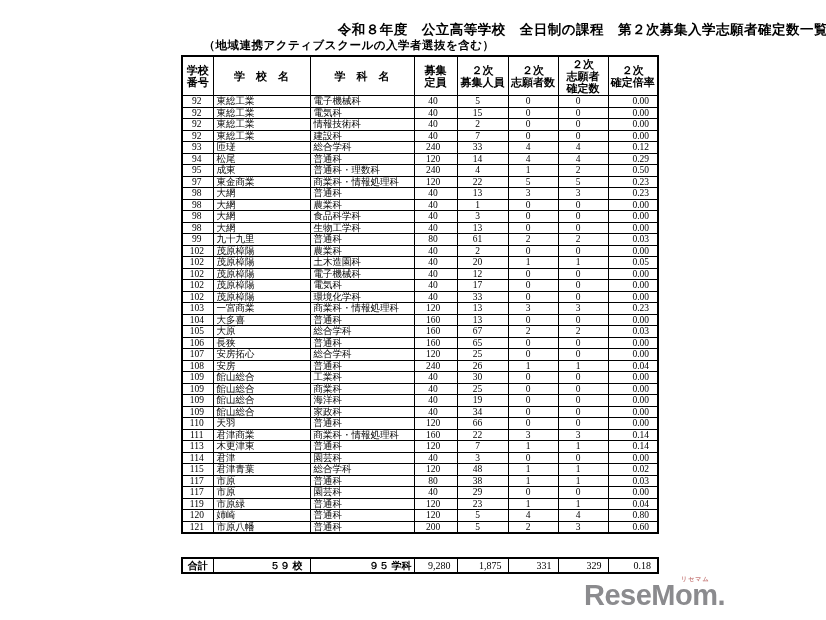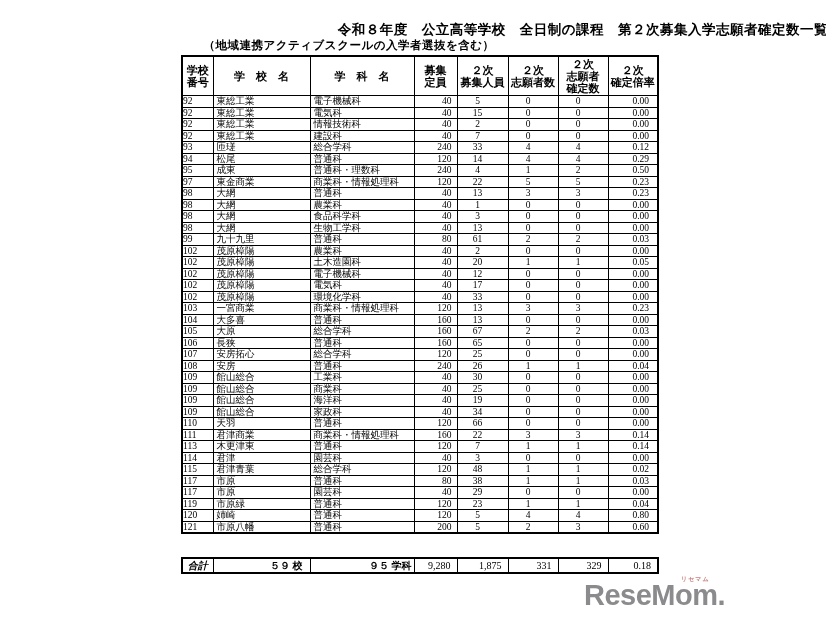--- a/index.html
+++ b/index.html
@@ -27,35 +27,35 @@
   #main-table th{
     border:1px solid #000;border-bottom:1.5px solid #000;
     font-size:11px;font-weight:bold;text-align:center;vertical-align:middle;
     white-space:pre-line;line-height:1.1;padding:1px 0;height:28px;
   }
   #main-table td{
     border:1px solid #000;border-top:1.5px solid #000;
     font-size:9.5px;height:10.5px;line-height:10.5px;
     padding:0;overflow:hidden;white-space:nowrap;
   }
-  td.c-no{text-align:left;padding-right:2px !important;position:relative;}
+  td.c-no{text-align:center;padding-right:2px !important;position:relative;}
   td.c-school{text-align:left;padding-left:3px !important;}
   td.c-dept{text-align:left;padding-left:3px !important;}
-  td.c-cap{text-align:right;padding-right:5px !important;margin-left:36px;}
+  td.c-cap{text-align:center;padding-right:5px !important;margin-left:36px;}
   td.c-rec,td.c-app,td.c-conf{text-align:center;padding-right:10px !important;}
   td.c-ratio{text-align:right;padding-right:8px !important;}
   #total-table{
     position:absolute;left:181px;top:557px;
     border:2.5px solid #000;
   }
   #total-table td{
     border:1px solid #000;font-size:10px;height:13px;line-height:13px;
     padding:0;white-space:nowrap;overflow:hidden;
   }
-  .t-label{font-weight:bold;text-align:center;font-style:italic;}
+  .t-label{font-weight:bold;text-align:center;}
   .t-schools{font-weight:bold;text-align:right;padding-right:7px !important;}
   .t-depts{font-weight:bold;text-align:right;padding-right:2px !important;font-family:Liberation Serif, serif;}
   .t-num{text-align:right;padding-right:6px !important;}
   .logo{
     position:absolute;left:584px;top:580px;
     font-family:"Liberation Sans","DejaVu Sans",sans-serif;
     font-weight:bold;font-size:29px;line-height:31px;letter-spacing:-0.5px;
   }
   .logo-ruby{
     position:absolute;left:97px;top:-4px;

